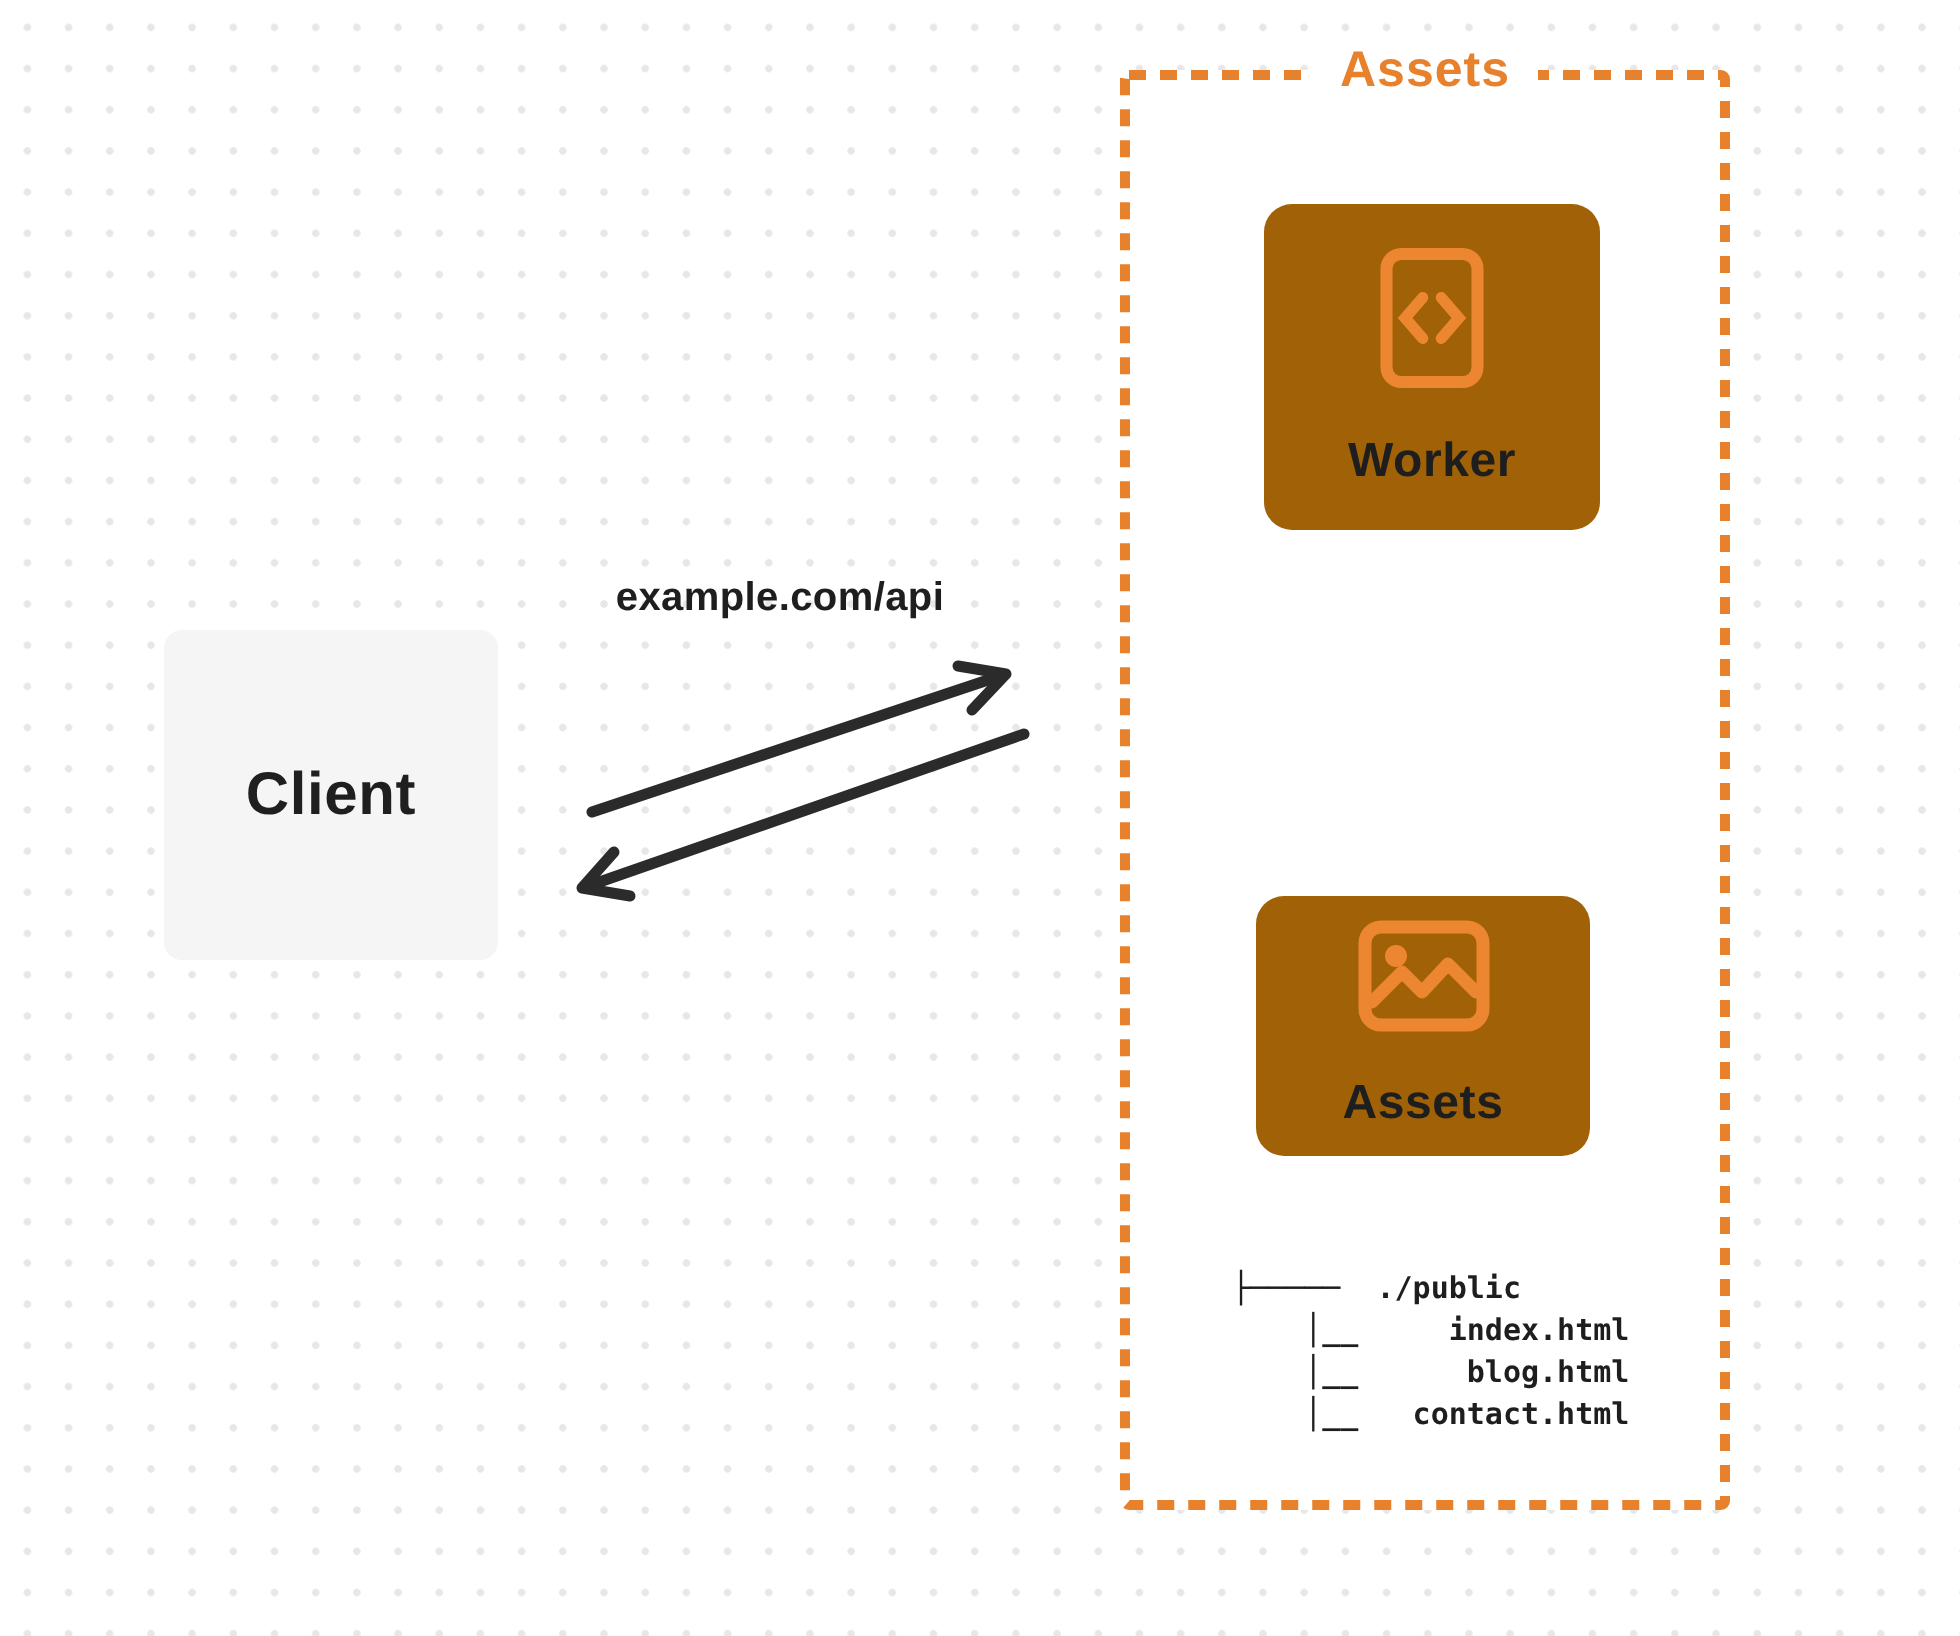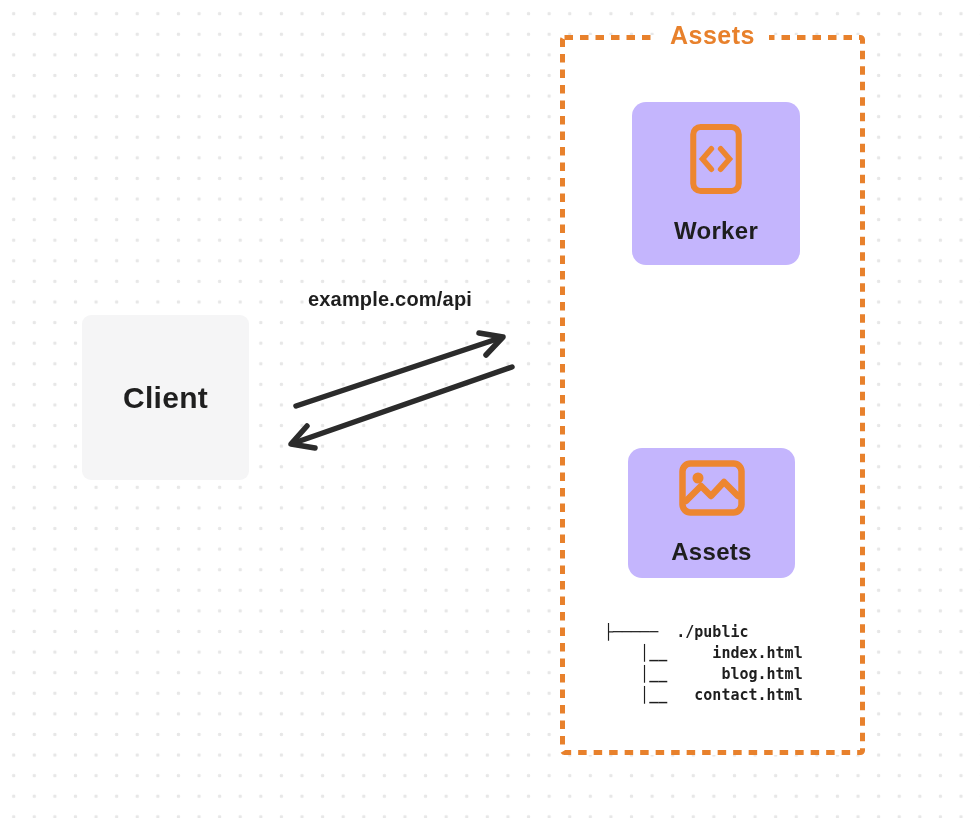--- a/index.html
+++ b/index.html
@@ -61,38 +61,38 @@
     width: 112px;
     text-align: center;
     background: #ffffff;
     line-height: 28px;
     font-size: 25px; font-weight: bold; color: #e8812c; letter-spacing: 0.5px;
   }
 
   
   .card {
     position: absolute;
-    background: #c4b5fd;
+    background: #a16207;
     border-radius: 14px;
     display: flex; flex-direction: column;
     align-items: center; justify-content: center;
   }
   .card.worker { left: 72px;  top: 67px;  width: 168px; height: 163px; }
   .card.assets { left: 68px;  top: 413px; width: 167px; height: 130px; }
   .card .card-icon { flex: none; }
   .card .card-label {
     margin-top: 22px;
     font-size: 24px; font-weight: bold; color: #1e1e1e; letter-spacing: 0.3px;
   }
 
   
   .file-tree {
     position: absolute;
     left: 40px; top: 583px;
-    margin: 4px;
+    margin: 16px;
     font-family: "DejaVu Sans Mono", monospace;
     font-size: 15px;
     line-height: 21px;
     font-weight: 600;
     color: #1e1e1e;
     white-space: pre;
   }
 </style>
 </head>
 <body>

